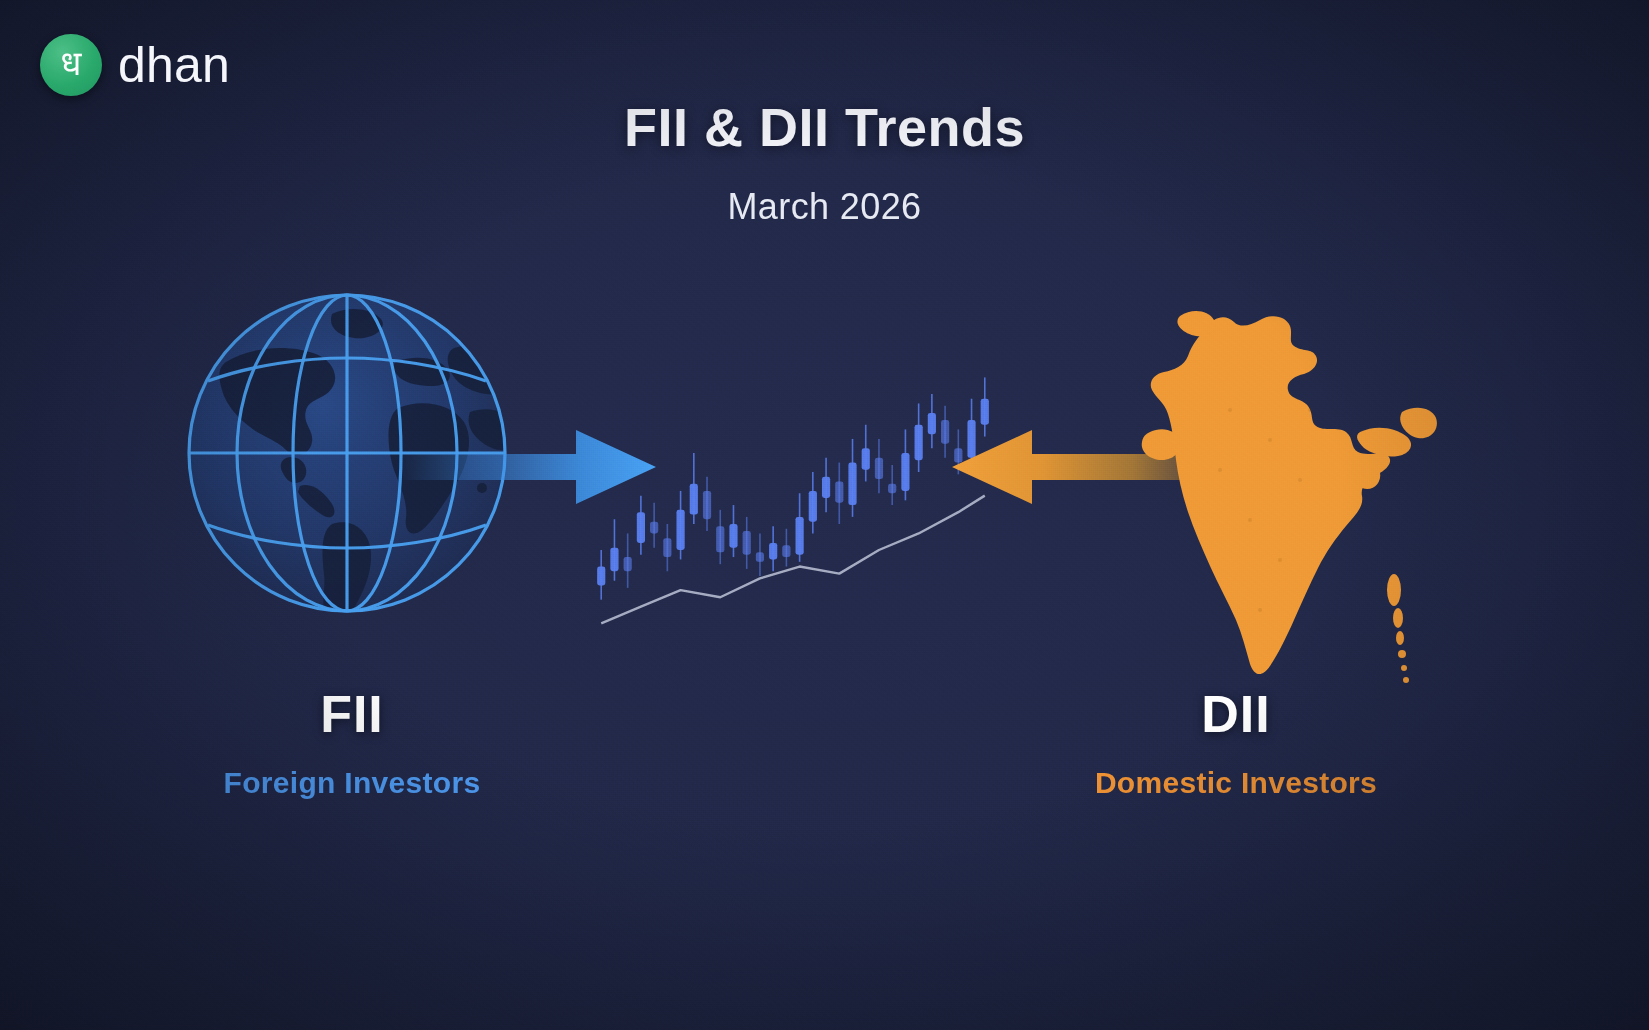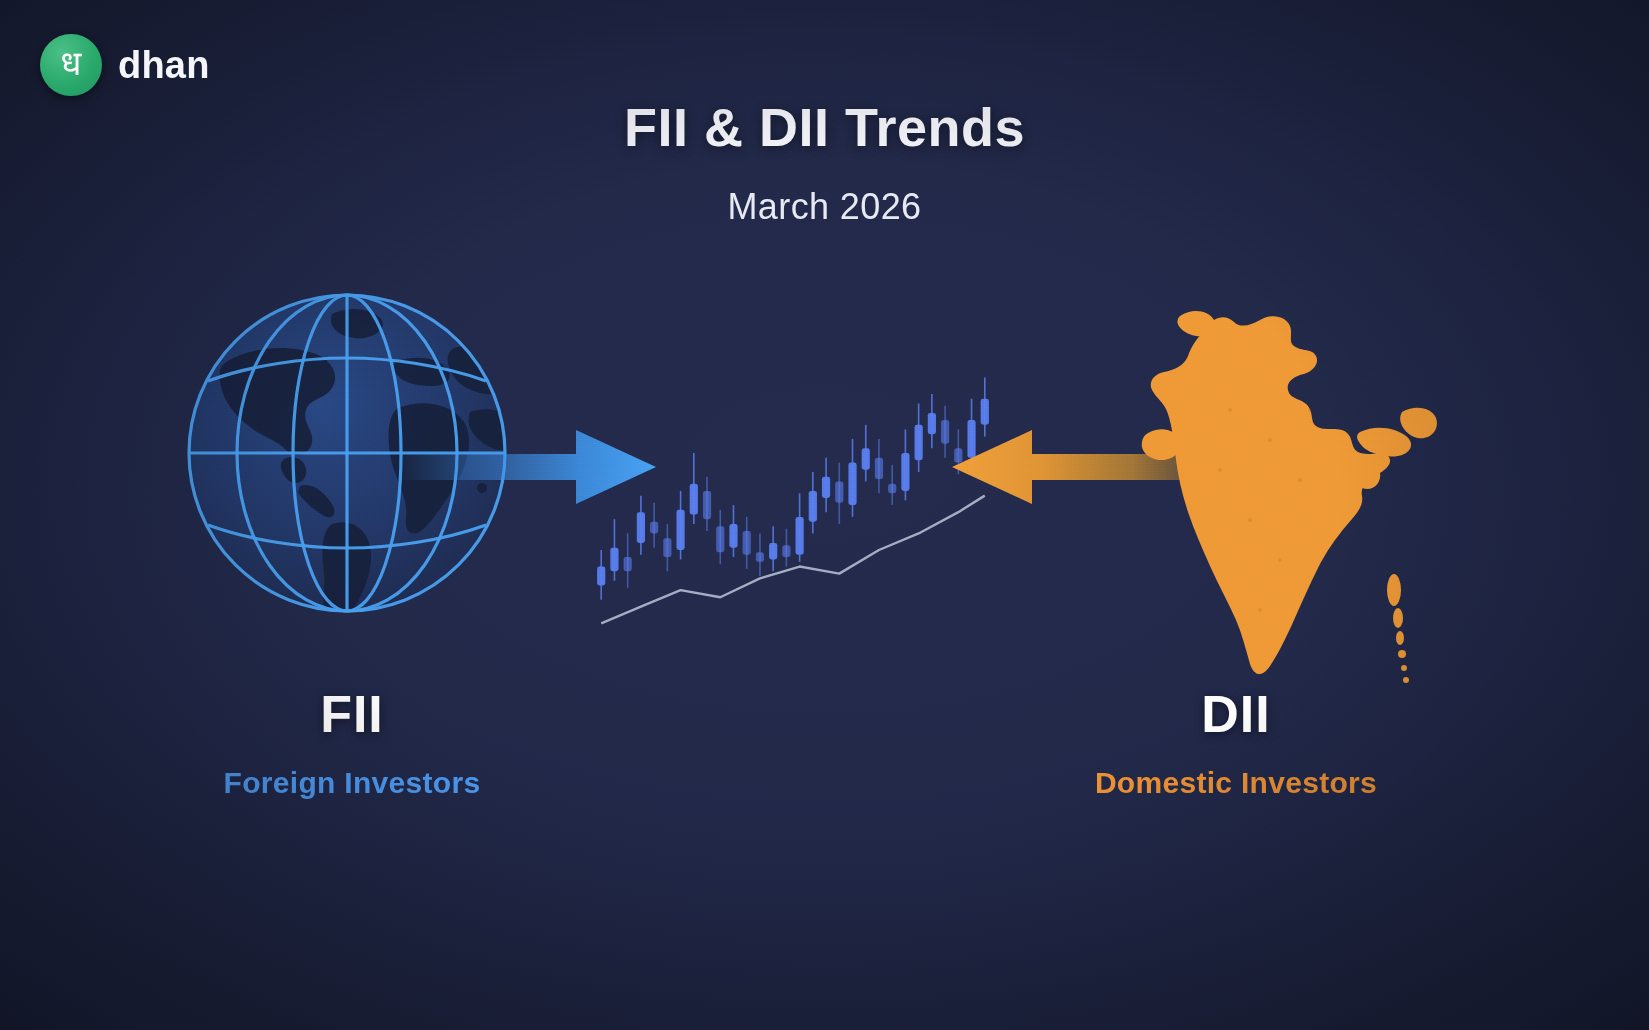--- a/index.html
+++ b/index.html
@@ -63,22 +63,22 @@
     display: flex; align-items: center; justify-content: center;
     color: #ffffff;
     font-size: 34px;
     line-height: 1;
     font-family: "DejaVu Sans", sans-serif;
     padding-bottom: 4px;
     box-sizing: border-box;
   }
   #brand-name {
     color: #f4f6fb;
-    font-size: 38px;
-    font-weight: 700;
+    font-size: 50px;
+    font-weight: 400;
     letter-spacing: .2px;
   }
 
   
   #title {
     position: absolute;
     top: 96px; left: 0; right: 0;
     text-align: center;
     color: #f5f7fc;
     font-size: 54px;

